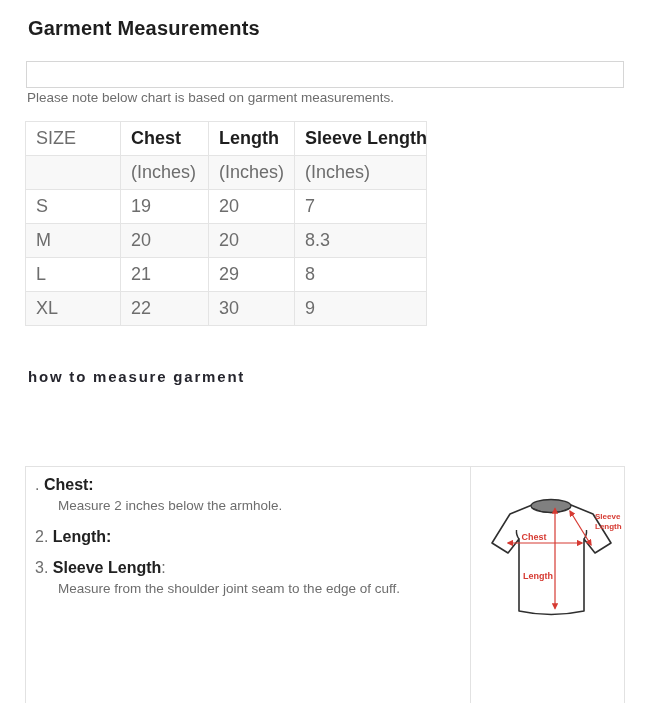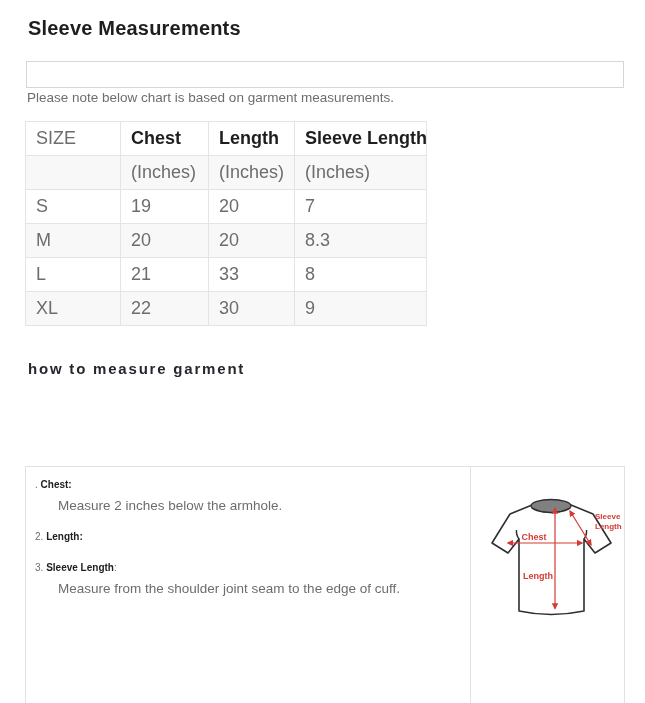--- a/index.html
+++ b/index.html
@@ -31,41 +31,41 @@
     border:1px solid #e4e4e4; text-align:left; font-weight:400;
     padding:6px 10px; height:27px; overflow:hidden; white-space:nowrap;
   }
   table.size-chart th.hdr-bold { font-weight:700; color:#1e1e1e; }
   table.size-chart col.c1 { width:95px; }
   table.size-chart col.c2 { width:88px; }
   table.size-chart col.c3 { width:86px; }
   table.size-chart col.c4 { width:132px; }
   table.size-chart tbody tr:nth-child(odd) { background:#f8f8f8; }
   .section-heading {
-    position:absolute; left:28px; top:360px;
+    position:absolute; left:28px; top:368px;
     font-size:15px; font-weight:700; letter-spacing:1.8px; color:#26262e;
   }
   .howto-panel {
     position:absolute; left:25px; top:466px; width:600px; height:237px;
     border:1px solid #e2e2e2; border-bottom:none; display:flex; background:#fff;
   }
   .howto-left {
     width:445px; border-right:1px solid #e2e2e2; padding:8px 10px 0 9px;
   }
   .howto-right { flex:1; padding:27px 0 0 16px; }
   .instr-block { margin-bottom:11px; }
-  .instr-head { font-size:10px; line-height:20px; color:#6d6d6d; }
+  .instr-head { font-size:16px; line-height:20px; color:#6d6d6d; }
   .instr-head .term { font-weight:700; color:#212121; }
   .instr-body { font-size:13.5px; line-height:21px; color:#6d6d6d; max-width:424px;margin-left:23px; }
   svg text { font-family:"Liberation Sans","DejaVu Sans",sans-serif; font-weight:700; }
 </style>
 </head>
 <body>
 
-<h1 class="page-title">Sleeve Measurements</h1>
+<h1 class="page-title">Garment Measurements</h1>
 
 <input class="empty-input" type="text" value="" style="">
 
 <div class="note-text">Please note below chart is based on garment measurements.</div>
 
 <table class="size-chart">
   <colgroup>
       <col class="c1">
       <col class="c2">
       <col class="c3">
@@ -94,21 +94,21 @@
     </tr>
     <tr>
       <td>M</td>
       <td>20</td>
       <td>20</td>
       <td>8.3</td>
     </tr>
     <tr>
       <td>L</td>
       <td>21</td>
-      <td>33</td>
+      <td>29</td>
       <td>8</td>
     </tr>
     <tr>
       <td>XL</td>
       <td>22</td>
       <td>30</td>
       <td>9</td>
     </tr>
   </tbody>
 </table>

